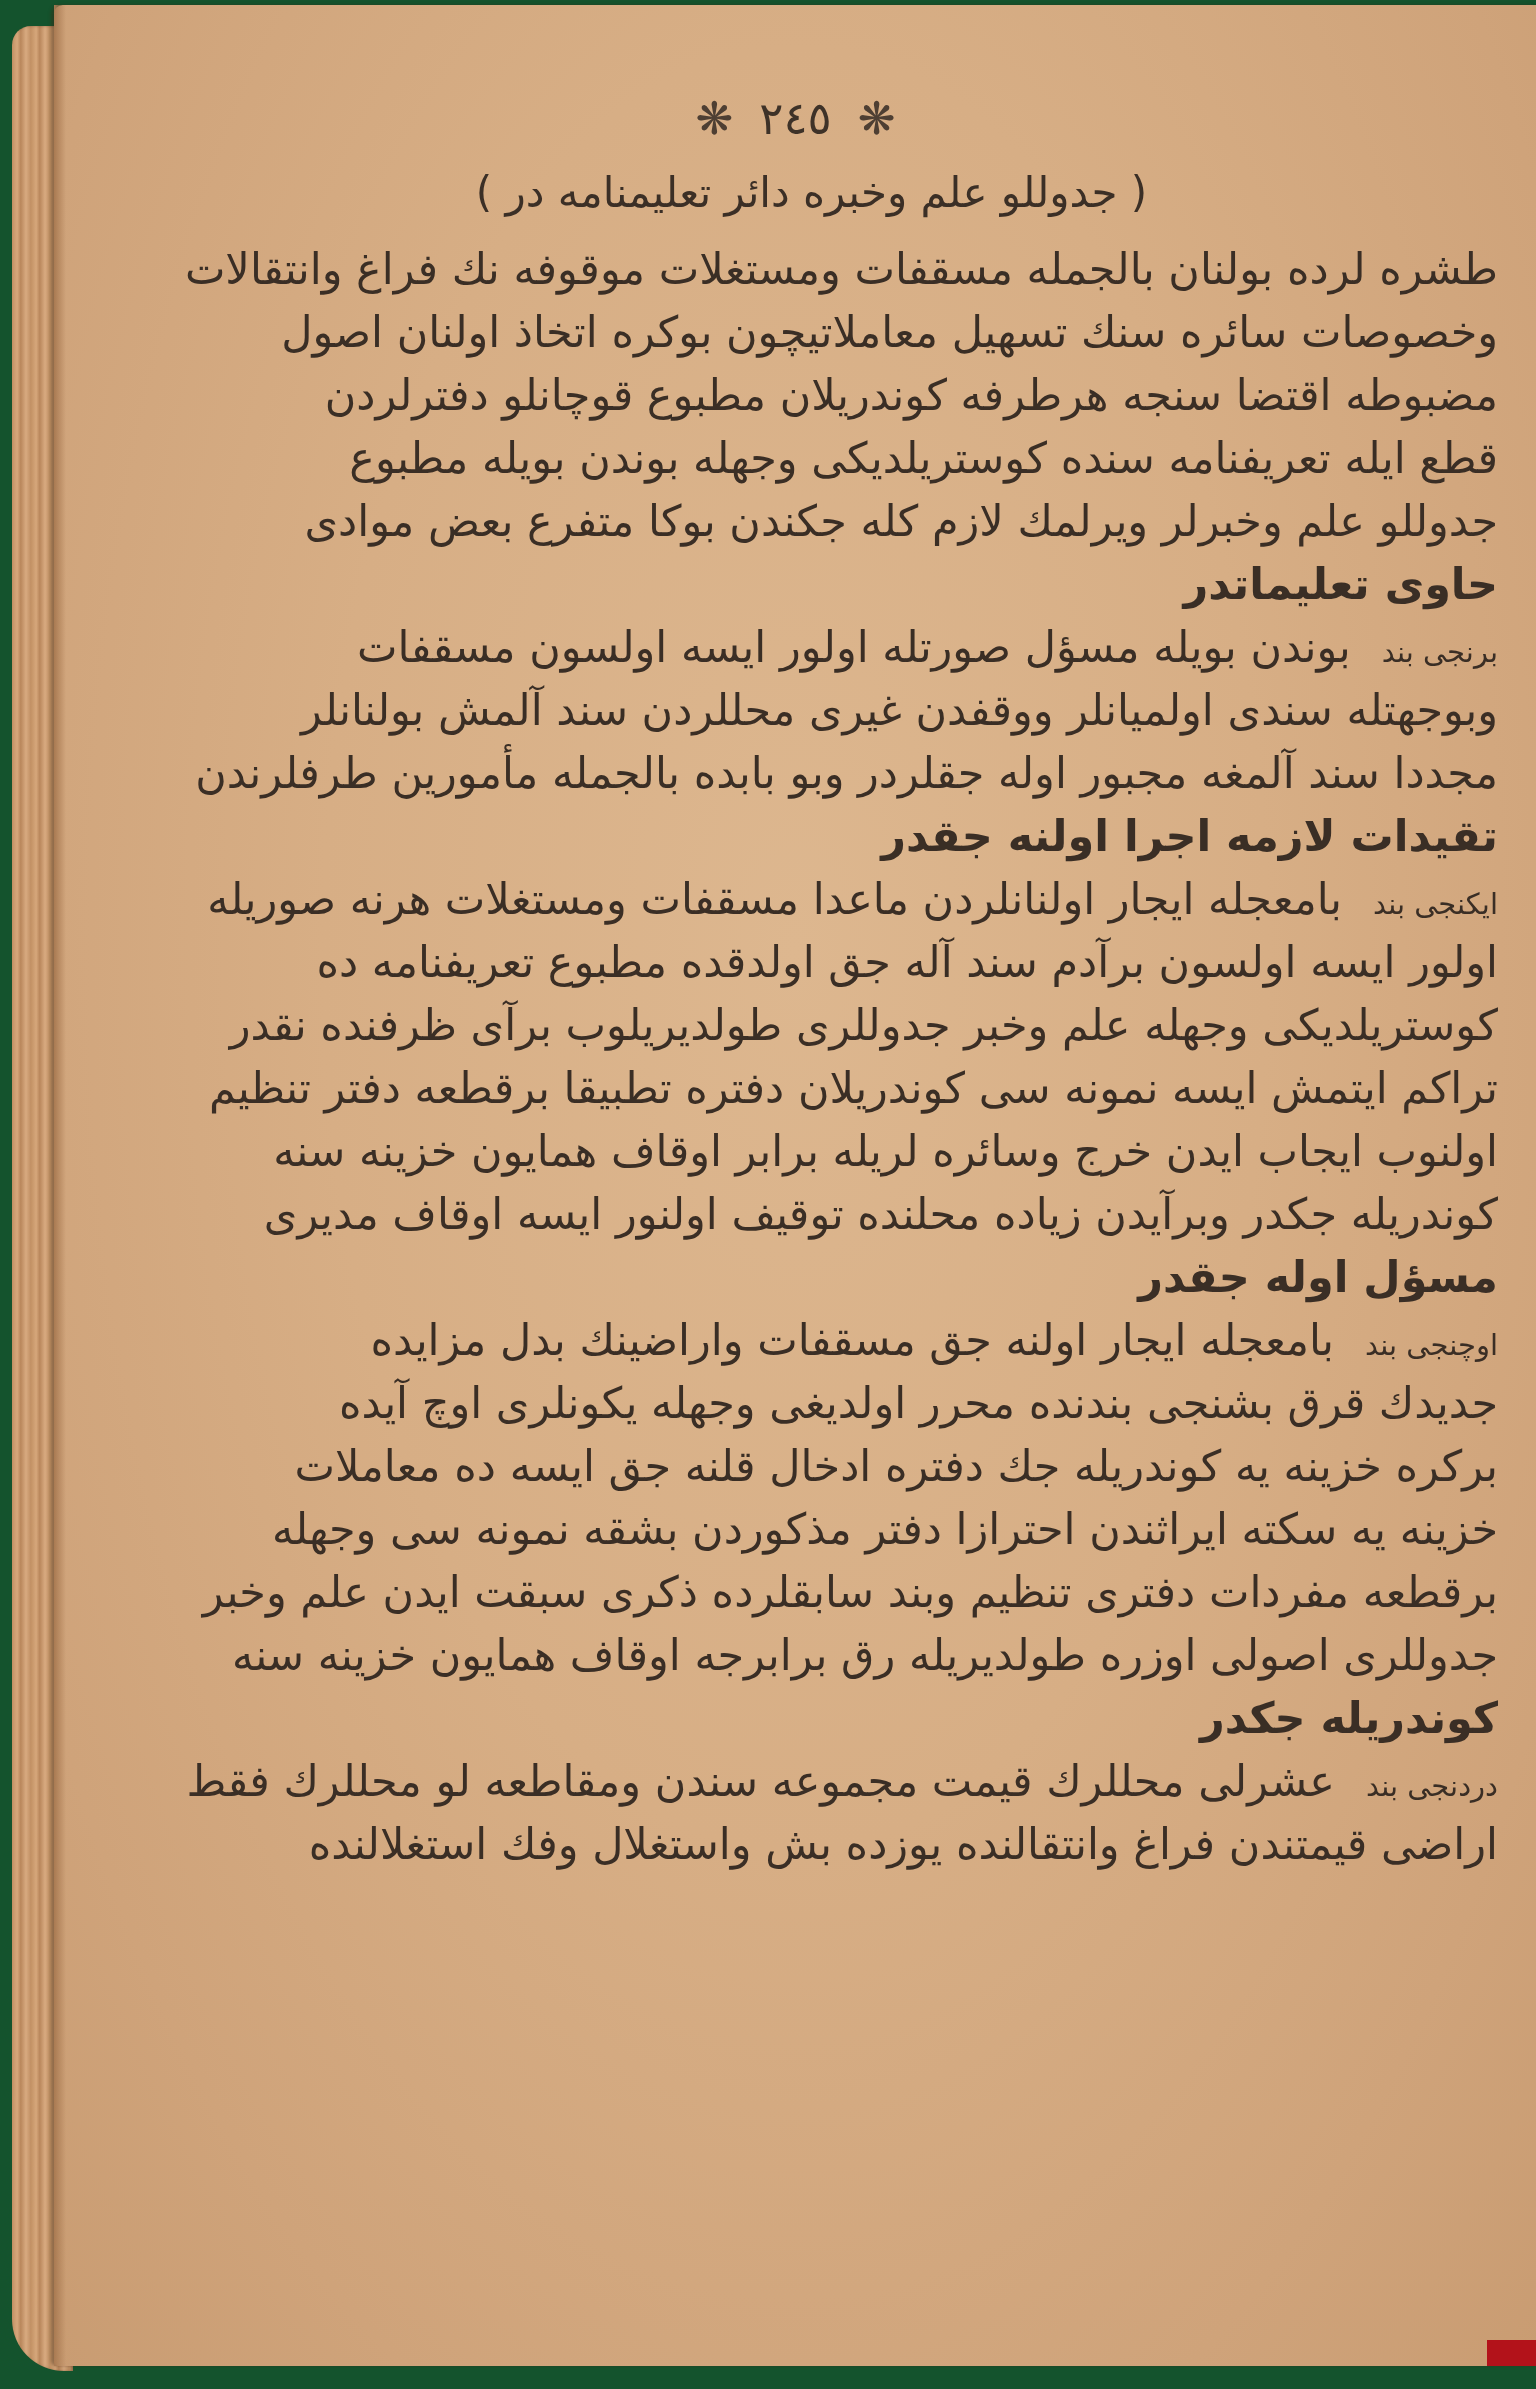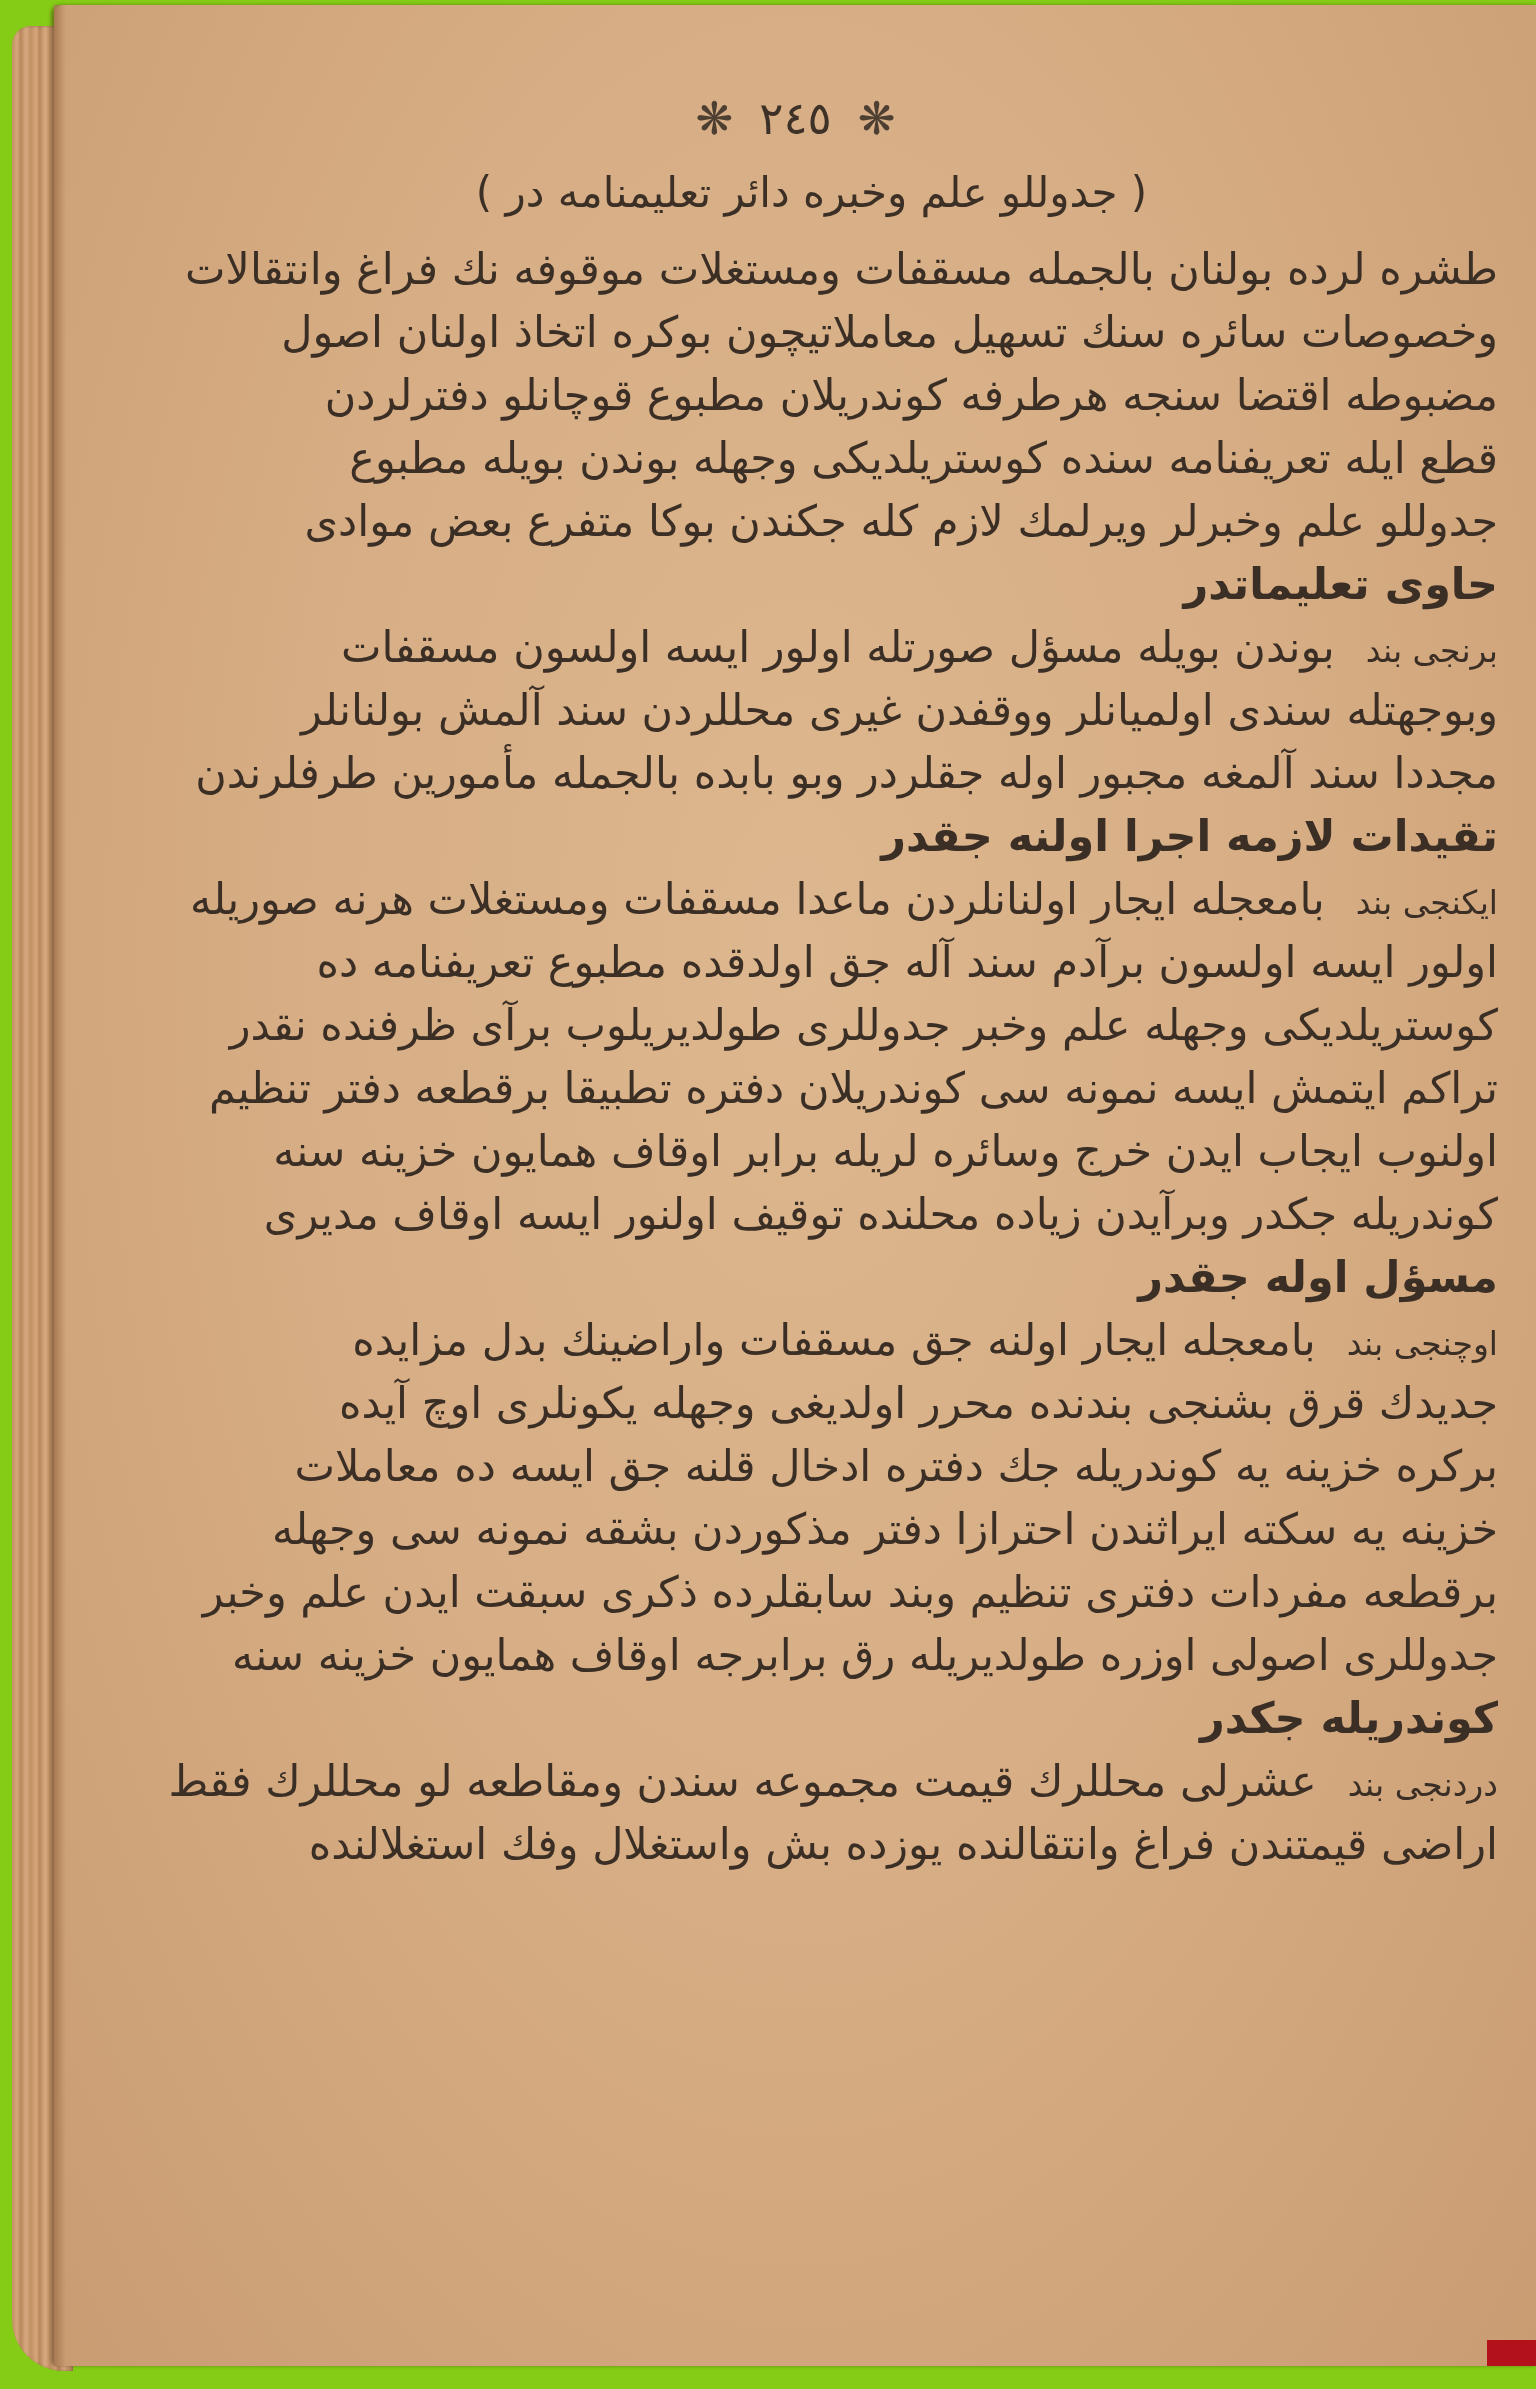--- a/index.html
+++ b/index.html
@@ -7,21 +7,21 @@
     padding: 0;
     width: 1536px;
     height: 2389px;
     overflow: hidden;
     background: #1c1f2a;
   }
   .scan {
     position: relative;
     width: 1536px;
     height: 2389px;
-    background: #84cc16;
+    background: #14532d;
   }
   .page-edges {
     position: absolute;
     left: 12px;
     top: 26px;
     width: 61px;
     height: 2345px;
     border-radius: 19px 0 0 52px;
     background:
       repeating-linear-gradient(90deg,
@@ -104,21 +104,21 @@
     white-space: nowrap;
     text-align: justify;
     text-align-last: justify;
     height: 63px;
   }
   .line.short {
     text-align-last: right;
     font-weight: bold;
   }
   .line .item-label {
-    font-size: 33px;
+    font-size: 29px;
     margin-left: 31px;
   }
 </style>
 </head>
 <body>
 
 <div class="scan">
   <div class="page-edges"></div>
   <div class="page">
 

